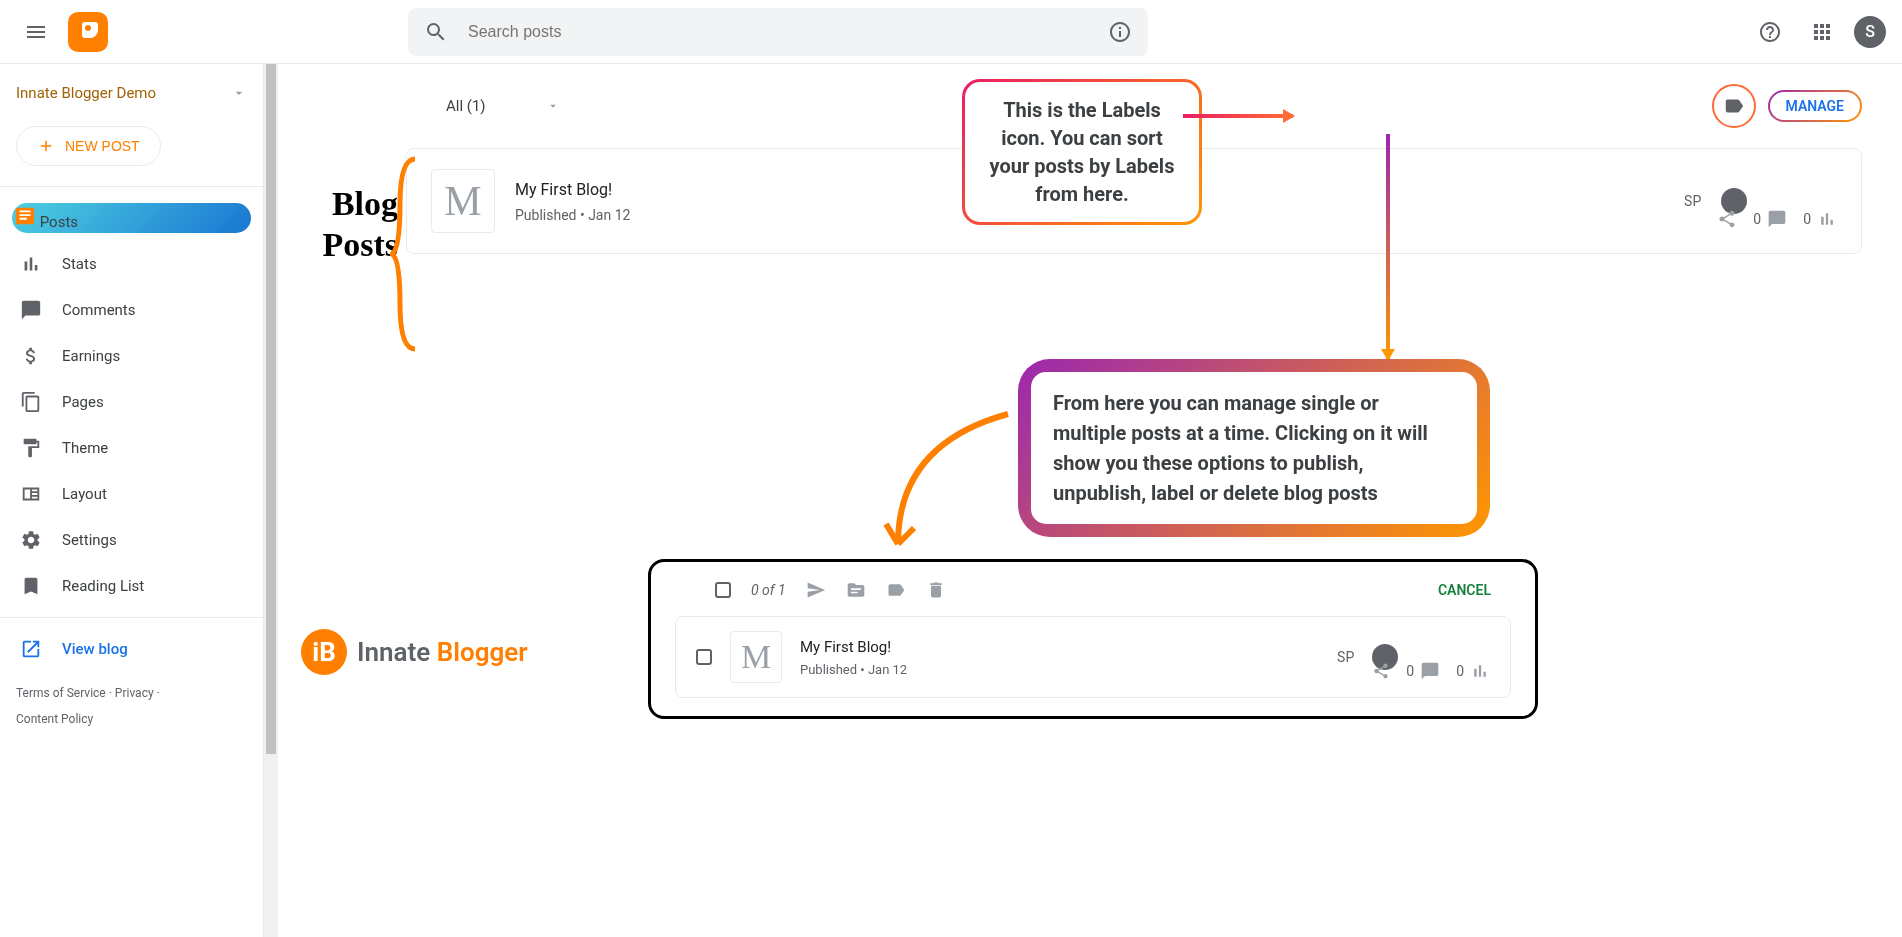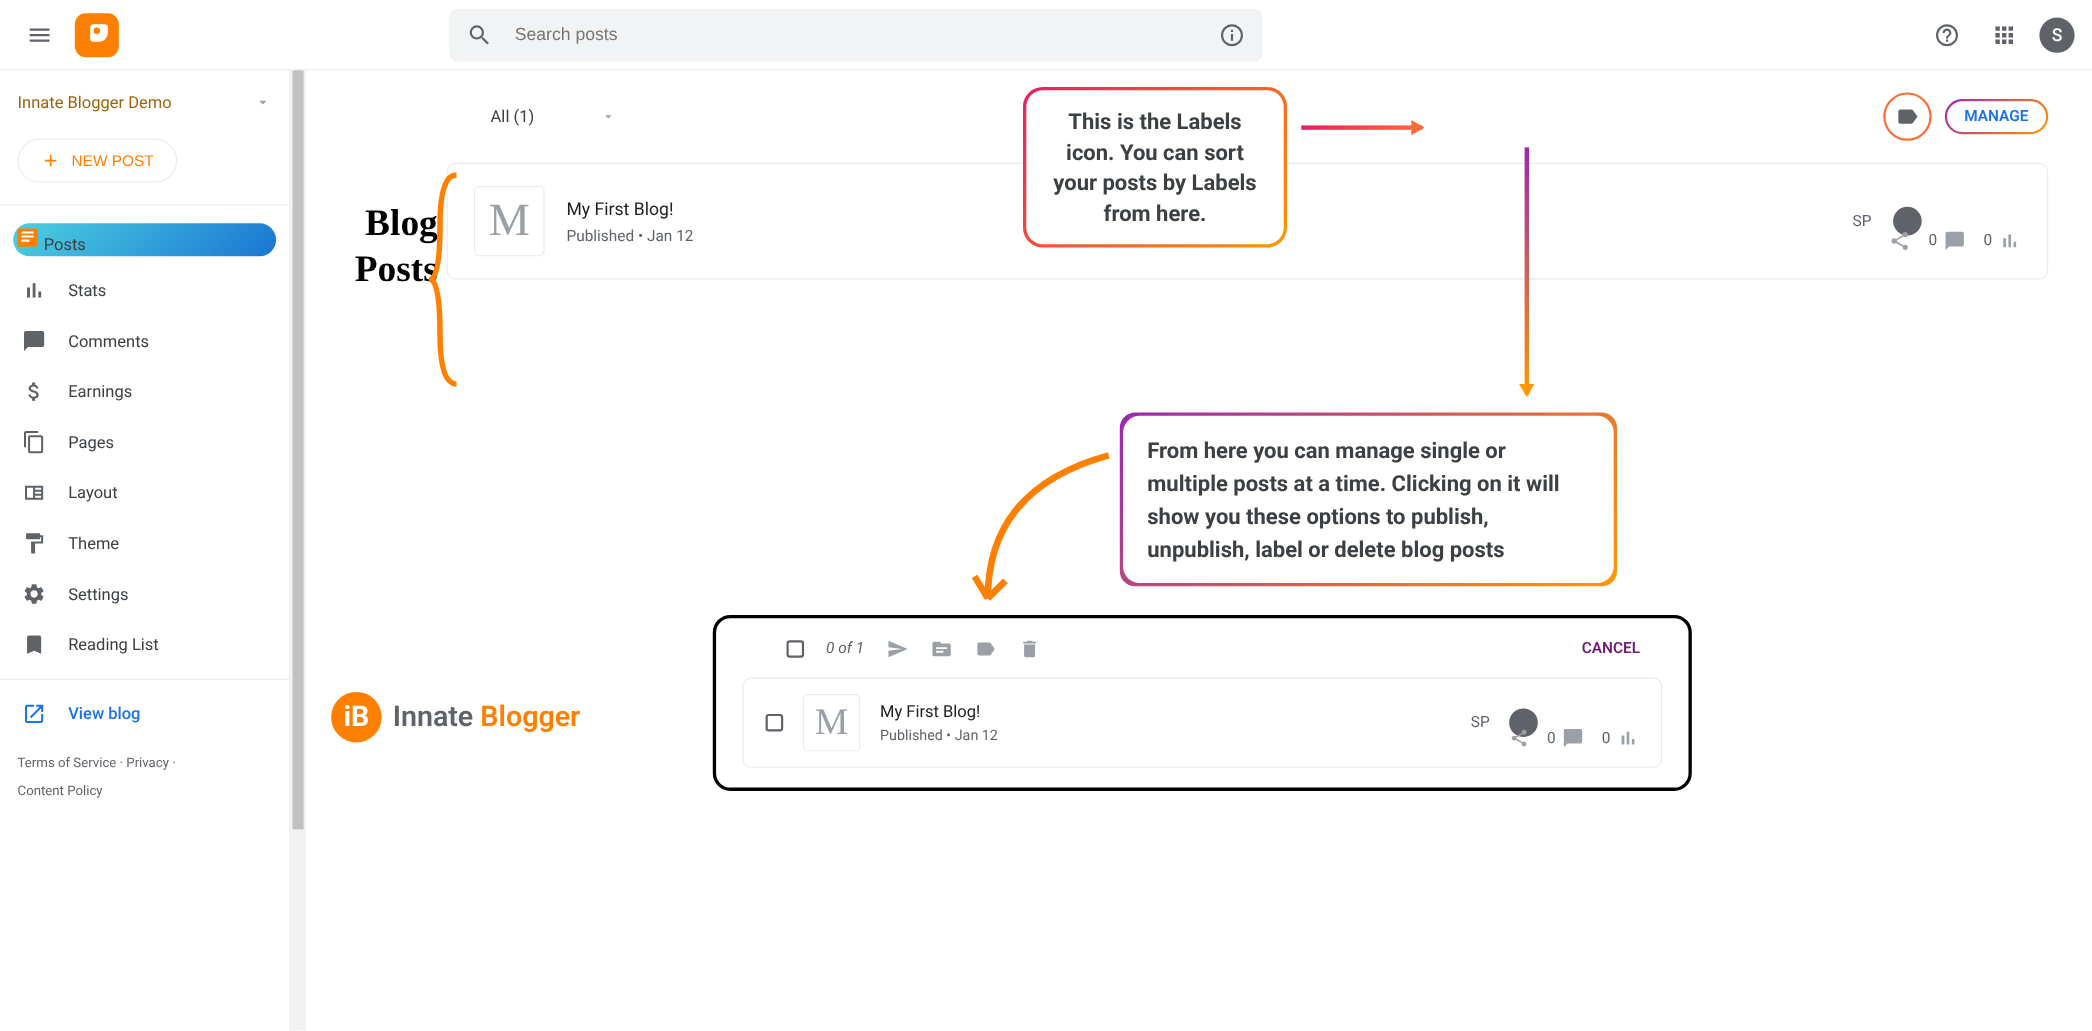--- a/index.html
+++ b/index.html
@@ -63,39 +63,39 @@
 .post-meta { font-size: 14px; color: #5f6368; }
 .post-actions { display: flex; align-items: center; gap: 16px; }
 .post-author { font-size: 14px; color: #5f6368; }
 .author-avatar { width: 26px; height: 26px; border-radius: 50%; background: #5f6368; }
 .stat { display: flex; align-items: center; gap: 6px; font-size: 14px; color: #5f6368; }
 .stat svg { width: 20px; height: 20px; fill: #9aa0a6; }
 
 
 .ann-label { position: absolute; left: 0; top: 120px; font-size: 34px; font-weight: 800; color: #000; font-family: Georgia, serif; text-align: right; width: 120px; line-height: 1.2; }
 .ann-brace { position: absolute; left: 112px; top: 90px; width: 30px; height: 200px; }
-.ann-callout1-wrapper { position: absolute; left: 652px; top: 15px; background: linear-gradient(135deg, #e91e63, #ff9800); padding: 3px; border-radius: 18px; }
+.ann-callout1-wrapper { position: absolute; left: 684px; top: 15px; background: linear-gradient(135deg, #e91e63, #ff9800); padding: 3px; border-radius: 18px; }
 .ann-callout1-inner { background: #fff; border-radius: 15px; padding: 14px 18px; width: 234px; font-size: 20px; font-weight: 700; text-align: center; line-height: 1.4; }
 
 .ann-arrow1 { position: absolute; left: 905px; top: 50px; width: 110px; height: 4px; background: linear-gradient(90deg, #e91e63, #ff6b35); display: flex; align-items: center; }
 .ann-arrow1::before { content: ''; position: absolute; right: -2px; width: 0; height: 0; border-left: 12px solid #ff6b35; border-top: 7px solid transparent; border-bottom: 7px solid transparent; }
 
 .ann-arrow2 { position: absolute; left: 1108px; top: 70px; width: 4px; height: 225px; background: linear-gradient(180deg, #9c27b0, #ff9800); }
 .ann-arrow2::after { content: ''; position: absolute; bottom: -2px; left: -5px; width: 0; height: 0; border-top: 12px solid #ff9800; border-left: 7px solid transparent; border-right: 7px solid transparent; }
 
-.ann-callout2-wrapper { position: absolute; left: 740px; top: 311px; background: linear-gradient(135deg, #9c27b0, #ff9800); padding: 3px; border-radius: 14px; }
+.ann-callout2-wrapper { position: absolute; left: 740px; top: 295px; background: linear-gradient(135deg, #9c27b0, #ff9800); padding: 13px; border-radius: 32px; }
 .ann-callout2-inner { background: #fff; border-radius: 15px; padding: 16px 22px; width: 446px; font-size: 20px; font-weight: 700; text-align: left; line-height: 1.5; }
 
 .curved-arrow { position: absolute; left: 600px; top: 340px; width: 140px; height: 160px; }
 
 .manage-panel { position: absolute; left: 370px; top: 495px; width: 890px; border: 3px solid #000; border-radius: 16px; padding: 18px 24px; background: #fff; }
 .manage-toolbar { display: flex; align-items: center; gap: 20px; padding: 0 20px 16px 40px; }
 .manage-toolbar .checkbox { width: 16px; height: 16px; border: 2px solid #5f6368; border-radius: 3px; }
 .manage-toolbar svg { width: 20px; height: 20px; fill: #9aa0a6; }
-.manage-toolbar .cancel { margin-left: auto; color: #701a75; font-size: 14px; font-weight: 600; cursor: pointer; }
+.manage-toolbar .cancel { margin-left: auto; color: #15803d; font-size: 14px; font-weight: 600; cursor: pointer; }
 .manage-post-card { border: 1px solid #e8eaed; border-radius: 8px; padding: 14px 20px; display: flex; align-items: center; gap: 18px; }
 .manage-post-card .checkbox { width: 16px; height: 16px; border: 2px solid #5f6368; border-radius: 3px; }
 .manage-post-card .post-thumb { width: 52px; height: 52px; font-size: 34px; }
 .manage-post-card .post-title { font-size: 15px; margin-bottom: 6px; }
 .manage-post-card .post-meta { font-size: 13px; }
 
 .innate-logo { position: absolute; left: 23px; top: 565px; display: flex; align-items: center; gap: 10px; }
 .innate-icon { width: 46px; height: 46px; background: #ff8000; border-radius: 50%; display: flex; align-items: center; justify-content: center; color: #fff; font-size: 26px; font-weight: 700; }
 .innate-text { font-size: 26px; font-weight: 600; }
 .innate-text .i1 { color: #5f6368; }
@@ -180,29 +180,29 @@
       <span>Earnings</span>
     </div>
     <div class="nav-item">
       <svg viewBox="0 0 24 24">
           <path d="M16 1H4c-1.1 0-2 .9-2 2v14h2V3h12V1zm3 4H8c-1.1 0-2 .9-2 2v14c0 1.1.9 2 2 2h11c1.1 0 2-.9 2-2V7c0-1.1-.9-2-2-2zm0 16H8V7h11v14z"></path>
         </svg>
       <span>Pages</span>
     </div>
     <div class="nav-item">
       <svg viewBox="0 0 24 24">
+          <path d="M18 4V3c0-.55-.45-1-1-1H5c-.55 0-1 .45-1 1v4c0 .55.45 1 1 1h12c.55 0 1-.45 1-1V6h1v4H9v11c0 .55.45 1 1 1h2c.55 0 1-.45 1-1v-9h8V4h-3z"></path>
+        </svg>
+      <span>Theme</span>
+    </div>
+    <div class="nav-item">
+      <svg viewBox="0 0 24 24">
           <path d="M3 5v14h18V5H3zm16 4h-6V7h6v2zm-8-2v10H5V7h6zm2 4h6v2h-6v-2zm6 6h-6v-2h6v2z"></path>
         </svg>
       <span>Layout</span>
-    </div>
-    <div class="nav-item">
-      <svg viewBox="0 0 24 24">
-          <path d="M18 4V3c0-.55-.45-1-1-1H5c-.55 0-1 .45-1 1v4c0 .55.45 1 1 1h12c.55 0 1-.45 1-1V6h1v4H9v11c0 .55.45 1 1 1h2c.55 0 1-.45 1-1v-9h8V4h-3z"></path>
-        </svg>
-      <span>Theme</span>
     </div>
     <div class="nav-item">
       <svg viewBox="0 0 24 24">
           <path d="M19.14 12.94c.04-.3.06-.61.06-.94 0-.32-.02-.64-.07-.94l2.03-1.58c.18-.14.23-.41.12-.61l-1.92-3.32c-.12-.22-.37-.29-.59-.22l-2.39.96c-.5-.38-1.03-.7-1.62-.94l-.36-2.54c-.04-.24-.24-.41-.48-.41h-3.84c-.24 0-.43.17-.47.41l-.36 2.54c-.59.24-1.13.57-1.62.94l-2.39-.96c-.22-.08-.47 0-.59.22L2.74 8.87c-.12.21-.08.47.12.61l2.03 1.58c-.05.3-.09.63-.09.94s.02.64.07.94l-2.03 1.58c-.18.14-.23.41-.12.61l1.92 3.32c.12.22.37.29.59.22l2.39-.96c.5.38 1.03.7 1.62.94l.36 2.54c.05.24.24.41.48.41h3.84c.24 0 .44-.17.47-.41l.36-2.54c.59-.24 1.13-.56 1.62-.94l2.39.96c.22.08.47 0 .59-.22l1.92-3.32c.12-.22.07-.47-.12-.61l-2.01-1.58zM12 15.6c-1.98 0-3.6-1.62-3.6-3.6s1.62-3.6 3.6-3.6 3.6 1.62 3.6 3.6-1.62 3.6-3.6 3.6z"></path>
         </svg>
       <span>Settings</span>
     </div>
     <div class="nav-item">
       <svg viewBox="0 0 24 24">
           <path d="M17 3H7c-1.1 0-1.99.9-1.99 2L5 21l7-3 7 3V5c0-1.1-.9-2-2-2z"></path>

